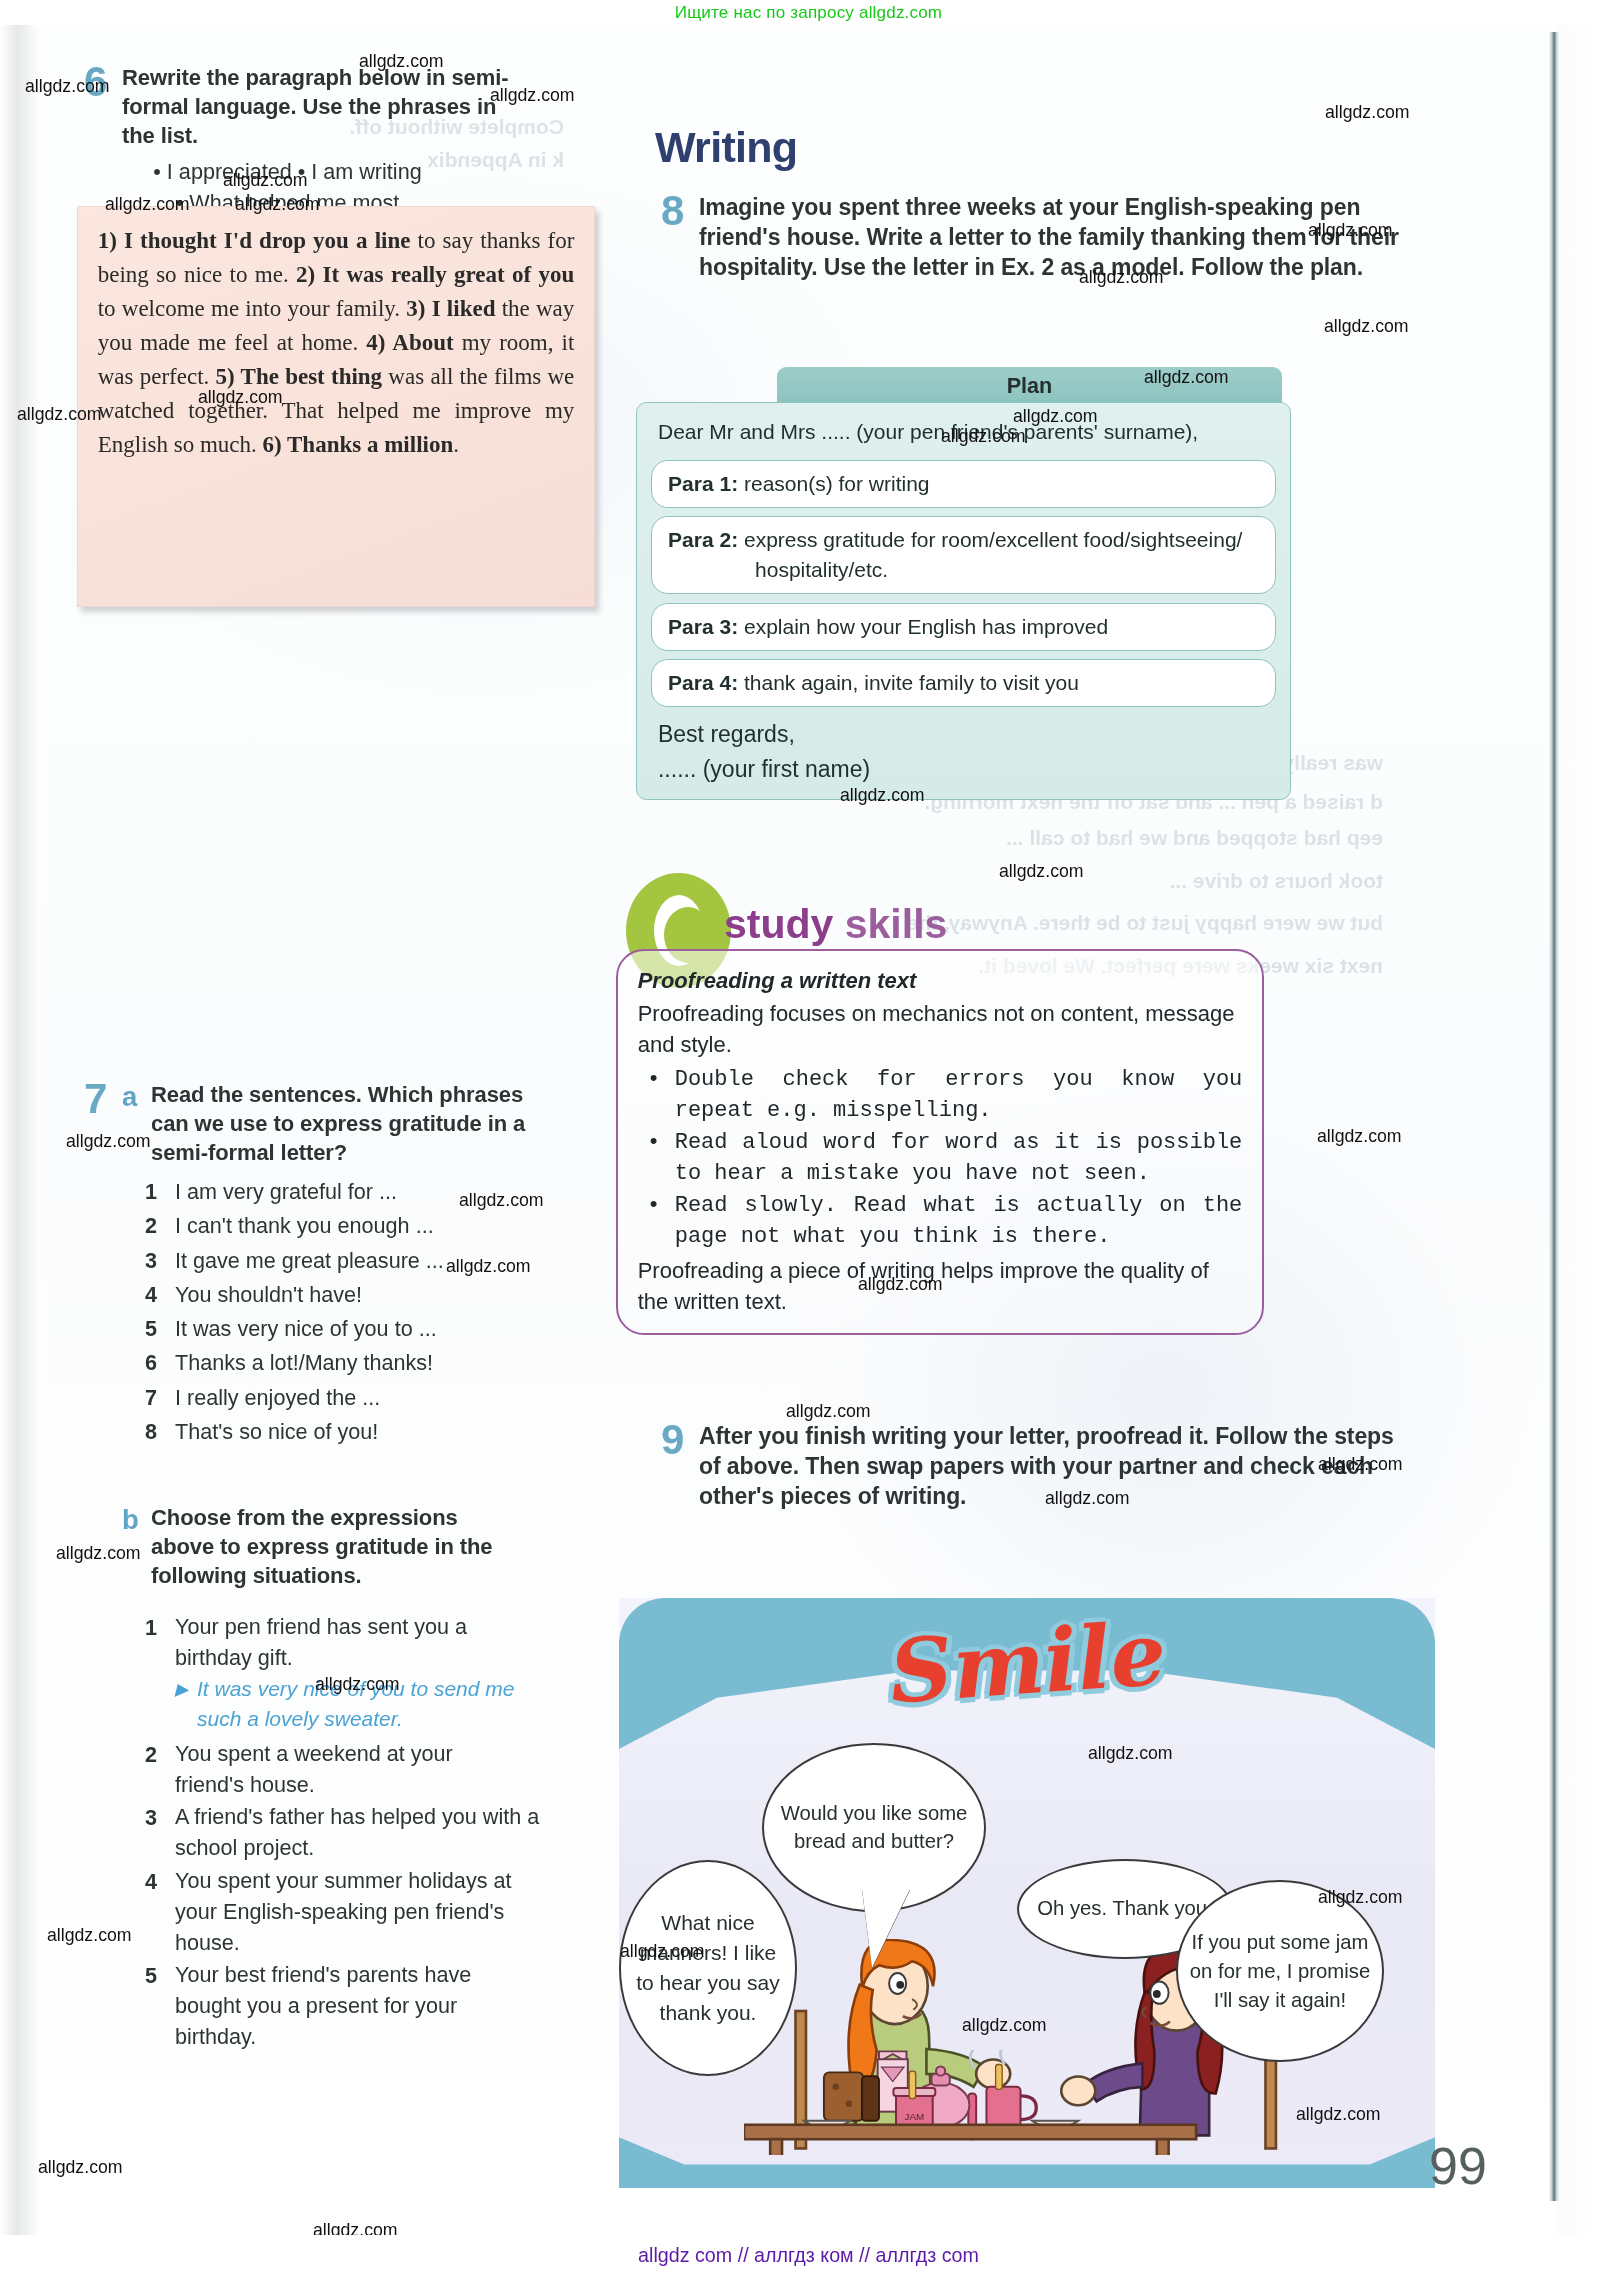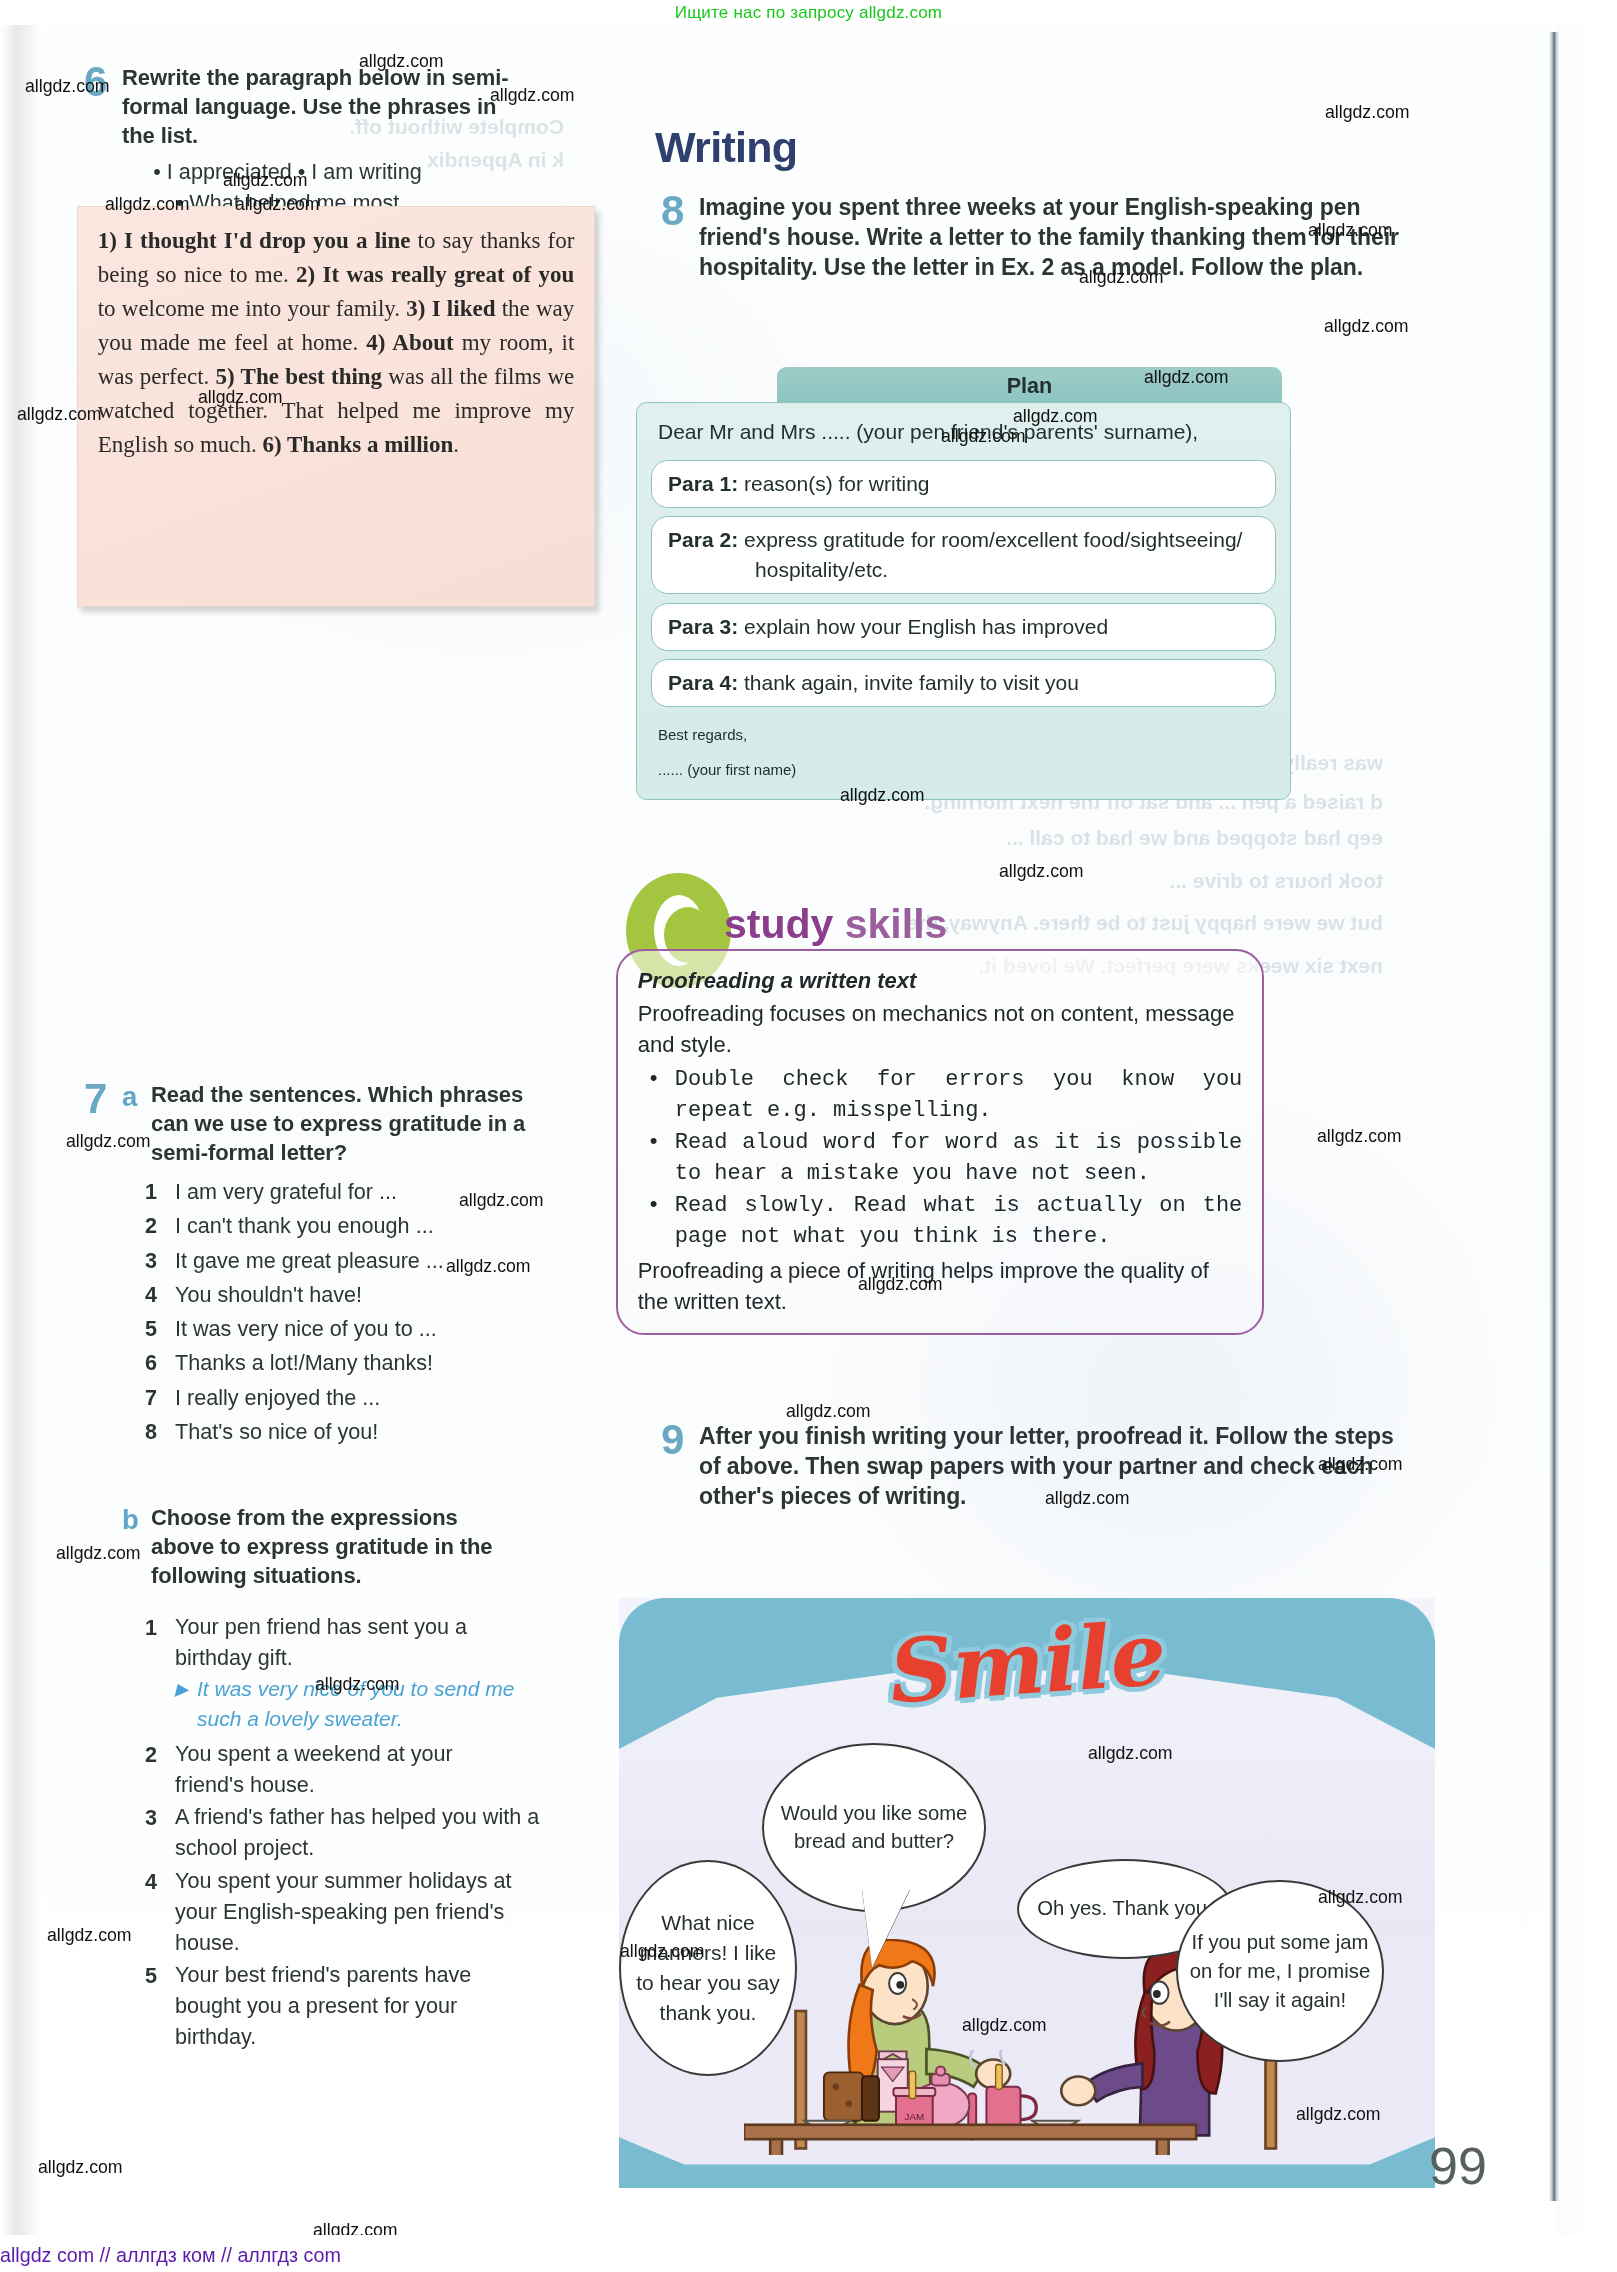--- a/index.html
+++ b/index.html
@@ -14,21 +14,21 @@
 
   
   .promo-top {
     position: absolute; top: 0; left: 0; width: 1617px; height: 25px;
     text-align: center; color: #18c818; font-size: 17px; line-height: 25px;
     font-family: "Liberation Sans", sans-serif; background: #ffffff;
     letter-spacing: 0.2px;
   }
   .promo-bottom {
     position: absolute; bottom: 0; left: 0; width: 1617px; height: 38px;
-    color: #5b1aa8; font-size: 19.7px; line-height: 41px;
+    text-align: center; color: #5b1aa8; font-size: 19.7px; line-height: 41px;
     background: #ffffff;
   }
 
   
   .sheet {
     position: absolute; top: 25px; left: 0; width: 1617px; height: 2210px;
     background:
       radial-gradient(ellipse 590px 393px at 30% 18%, #f3f7fa 0%, rgba(255,255,255,0) 70%),
       radial-gradient(ellipse 524px 459px at 72% 62%, #eef3f8 0%, rgba(255,255,255,0) 70%),
       linear-gradient(180deg,#fdfefe 0%, #fbfcfd 50%, #ffffff 100%);
@@ -138,21 +138,21 @@
   .plan-line {
     font-size: 21px; line-height: 30px; color: #21302f; padding: 1.3px 6.6px 5.2px 6.6px;
   }
   .plan-item {
     background: #ffffff; border: 1.3px solid #8fc3bf; border-radius: 17px;
     padding: 7.9px 15.7px; margin: 8.5px 0; font-size: 21px; line-height: 30px;
     color: #21302f;
   }
   .plan-item b { font-weight: 700; }
   .plan-item .indent { display: block; padding-left: 87px; }
-  .plan-close { font-size: 15px; line-height: 31px; color: #21302f; padding: 3.9px 6.6px 0 6.6px; }
+  .plan-close { font-size: 23px; line-height: 31px; color: #21302f; padding: 3.9px 6.6px 0 6.6px; }
 
   
   .ss-logo { position: absolute; left: 626px; top: 873px; width: 446px; height: 105px; }
   .ss-ring {
     position: absolute; left: 0; top: 0; width: 105px; height: 115px;
     border-radius: 50%;
     background: #a4c53f;
   }
   .ss-ring::after {
     content: ""; position: absolute; left: 27.5px; top: 22px;

